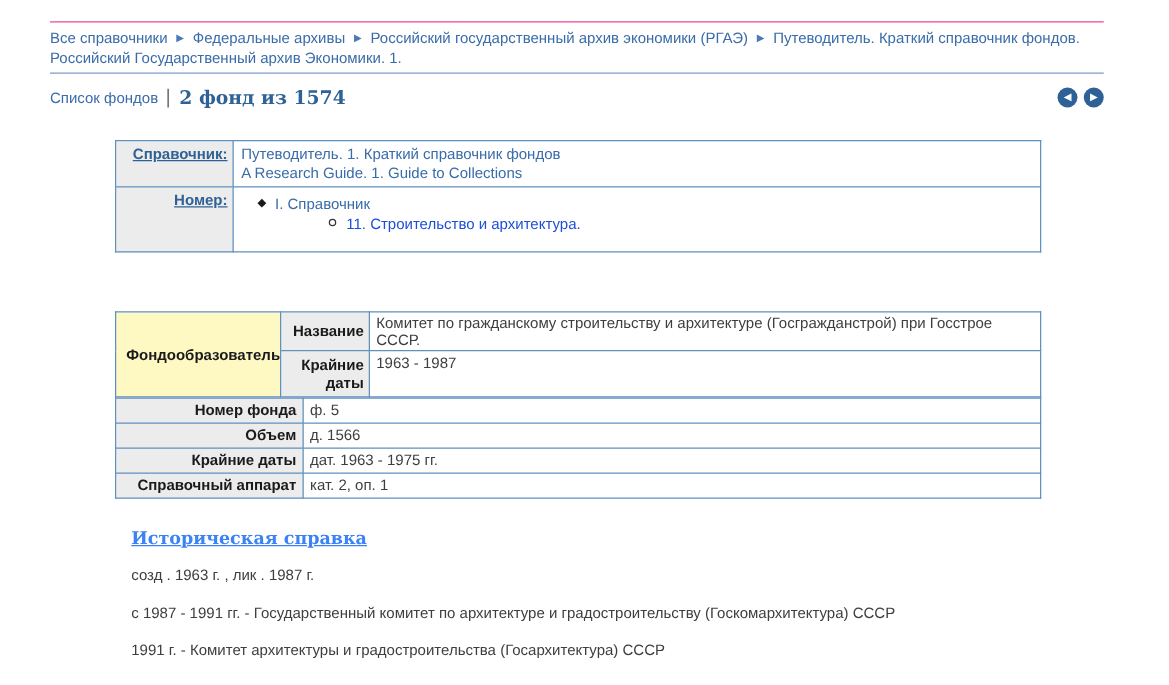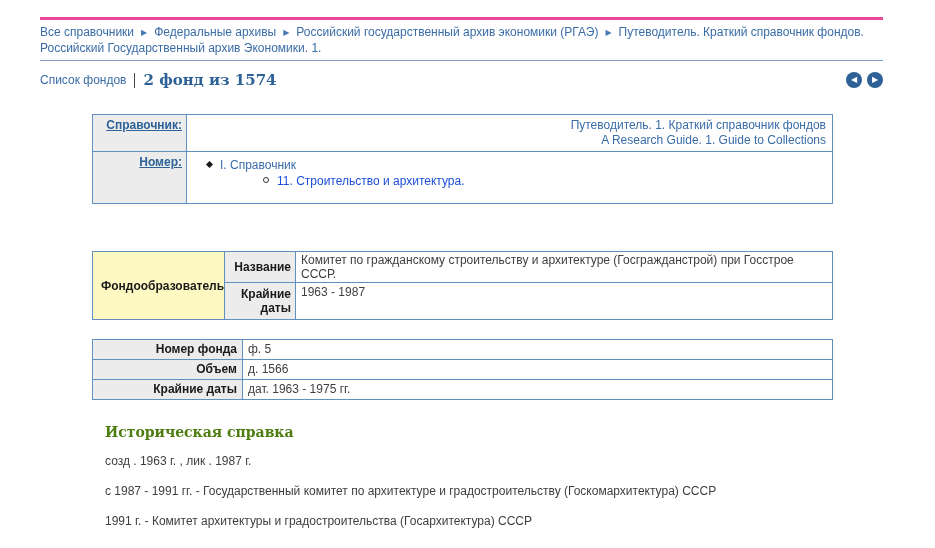--- a/index.html
+++ b/index.html
@@ -8,21 +8,21 @@
     background: #ffffff;
     font-family: "Liberation Sans", sans-serif;
     font-size: 12px; color: #3e3e3e;
     position: relative;
   }
   .page { padding: 17px 0 0 40px; }
 
   
   .crumb-wrap {
     width: 843px;
-    border-top: 3px solid #ec4899;
+    border-top: 1px solid #ec4899;
     border-bottom: 1px solid #7b9dc3;
     padding: 5px 0 4px 0;
     line-height: 15px;
   }
   .crumb-link { color: #3a6ca8; text-decoration: none; cursor: pointer; }
   .crumb-sep {
     color: #4a7ab5; font-size: 8px; margin: 0 7px;
     position: relative; top: -1px;
   }
 
@@ -56,21 +56,21 @@
   }
   table, td { border: 1px solid #6090c0; }
   table { border-color: #4a76ac; }
   td { padding: 2px 4px; vertical-align: top; }
   .lbl {
     background: #ececec; font-weight: bold;
     text-align: right; color: #1a1a1a;
   }
   .t1 { margin-top: 24px; }
   .t1 .lbl { color: #2e6296; width: 85px; padding: 3px 4px; text-decoration: underline; }
-  .t1 .val { padding: 3px 6px; line-height: 15px; text-align: right; }
+  .t1 .val { padding: 3px 6px; line-height: 15px; }
   .tbl-link { color: #3a6ca8; text-decoration: none; display: inline-block; cursor: pointer; }
   .tree-cell { padding: 5px 6px 14px 6px; line-height: 16px; }
   .tree-l1 { margin-left: 14px; }
   .tree-l2 { margin-left: 70px; }
   .diamond {
     display: inline-block; width: 5px; height: 5px;
     background: #1a1a1a; transform: rotate(45deg);
     margin-right: 8px; position: relative; top: -2px;
   }
   .circle {
@@ -84,29 +84,29 @@
   .t2 .group {
     width: 119px; background: #fef9c3; font-weight: bold;
     color: #1a1a1a; vertical-align: middle; text-align: left;
     padding-left: 8px;
   }
   .t2 .lbl { width: 62px; vertical-align: middle; line-height: 14px; }
   .t2 .val { padding: 1px 5px; line-height: 14px; }
   .t2 .row2 .val, .t2 .row2 .lbl { height: 32px; }
   .t2 .row2 .val { vertical-align: top; padding-top: 2px; }
 
-  .t3 { margin-top: 19px; }
+  .t3 { }
   .t3 .lbl { width: 139px; }
   .t3 td { height: 15px; line-height: 15px; padding: 2px 5px; }
 
   
   .history { margin: 24px 0 0 13px; }
   .history-title {
     font-family: "DejaVu Serif", serif; font-weight: bold;
-    font-size: 14px; color: #4d7c0f; margin: 0 0 15px 0;
+    font-size: 14px; color: #3b82f6; margin: 0 0 15px 0; text-decoration: underline;
   }
   .history p { margin: 0 0 17px 0; line-height: 13px; color: #3e3e3e; }
 </style>
 </head>
 <body>
 
 <div class="page">
 
   <div class="crumb-wrap">
     <a class="crumb-link">Все справочники</a><span class="crumb-sep">▶</span><a class="crumb-link">Федеральные архивы</a><span class="crumb-sep">▶</span><a class="crumb-link">Российский государственный архив экономики (РГАЭ)</a><span class="crumb-sep">▶</span><a class="crumb-link">Путеводитель. Краткий справочник фондов. Российский Государственный архив Экономики. 1.</a>
@@ -167,20 +167,24 @@
         <td>ф. 5</td>
       </tr>
       <tr>
         <td class="lbl">Объем</td>
         <td>д. 1566</td>
       </tr>
       <tr>
         <td class="lbl">Крайние даты</td>
         <td>дат. 1963 - 1975 гг.</td>
       </tr>
+      <tr>
+        <td class="lbl">Справочный аппарат</td>
+        <td>кат. 2, оп. 1</td>
+      </tr>
     </tbody>
       </table>
 
     <div class="history">
       <div class="history-title">Историческая справка</div>
       <p>созд . 1963 г. , лик . 1987 г.</p>
       <p>с 1987 - 1991 гг. - Государственный комитет по архитектуре и градостроительству (Госкомархитектура) СССР</p>
       <p>1991 г. - Комитет архитектуры и градостроительства (Госархитектура) СССР</p>
 
     </div>

